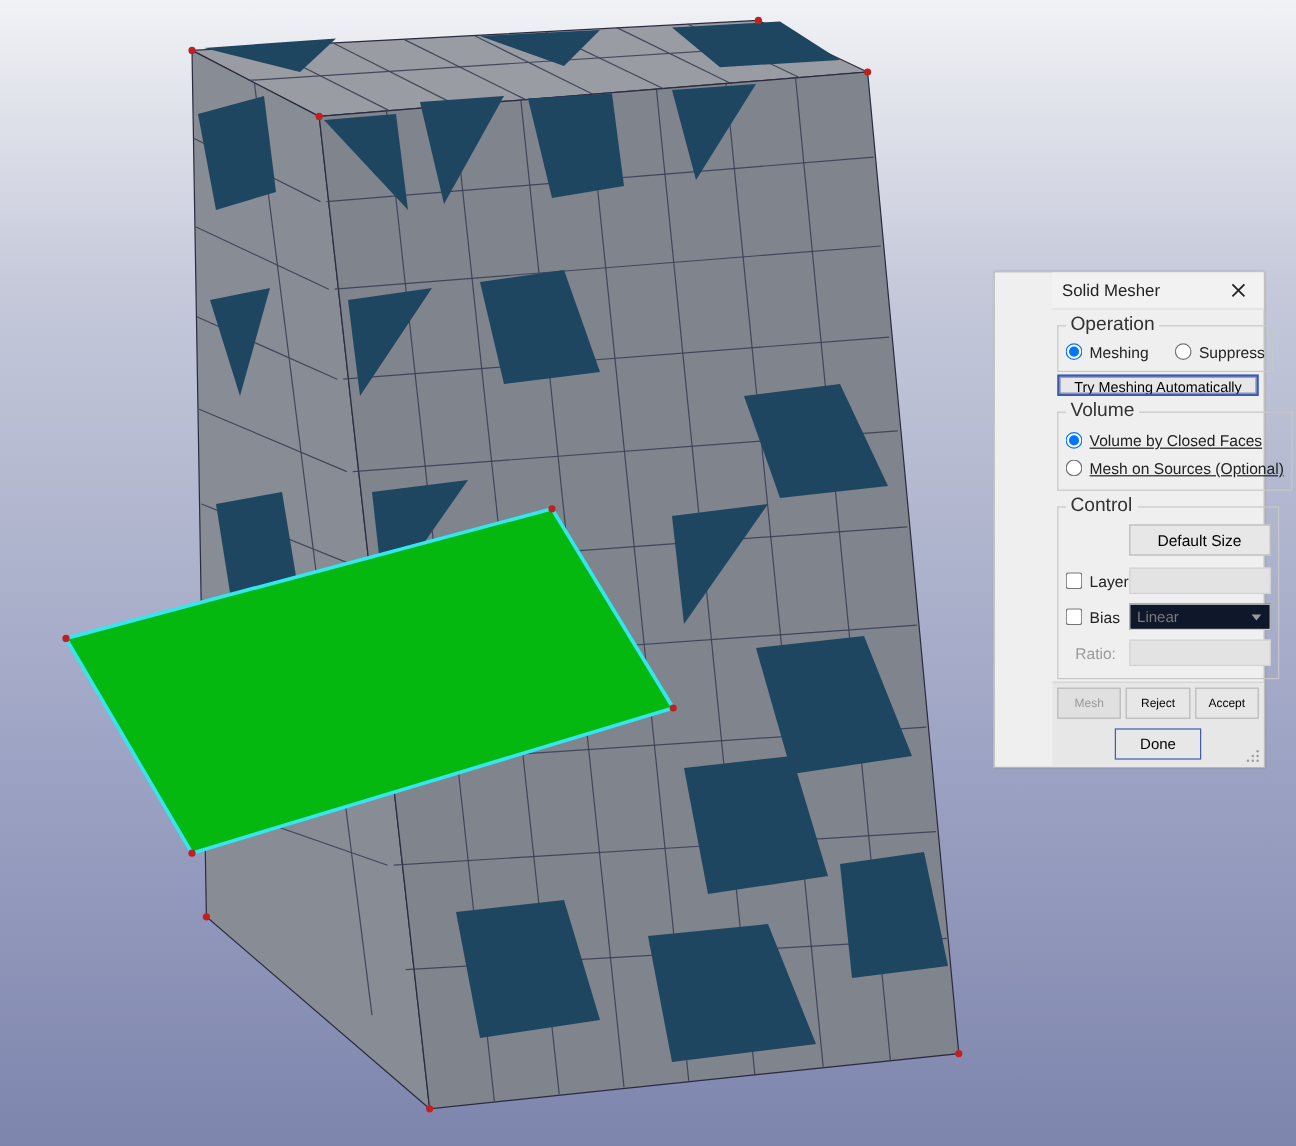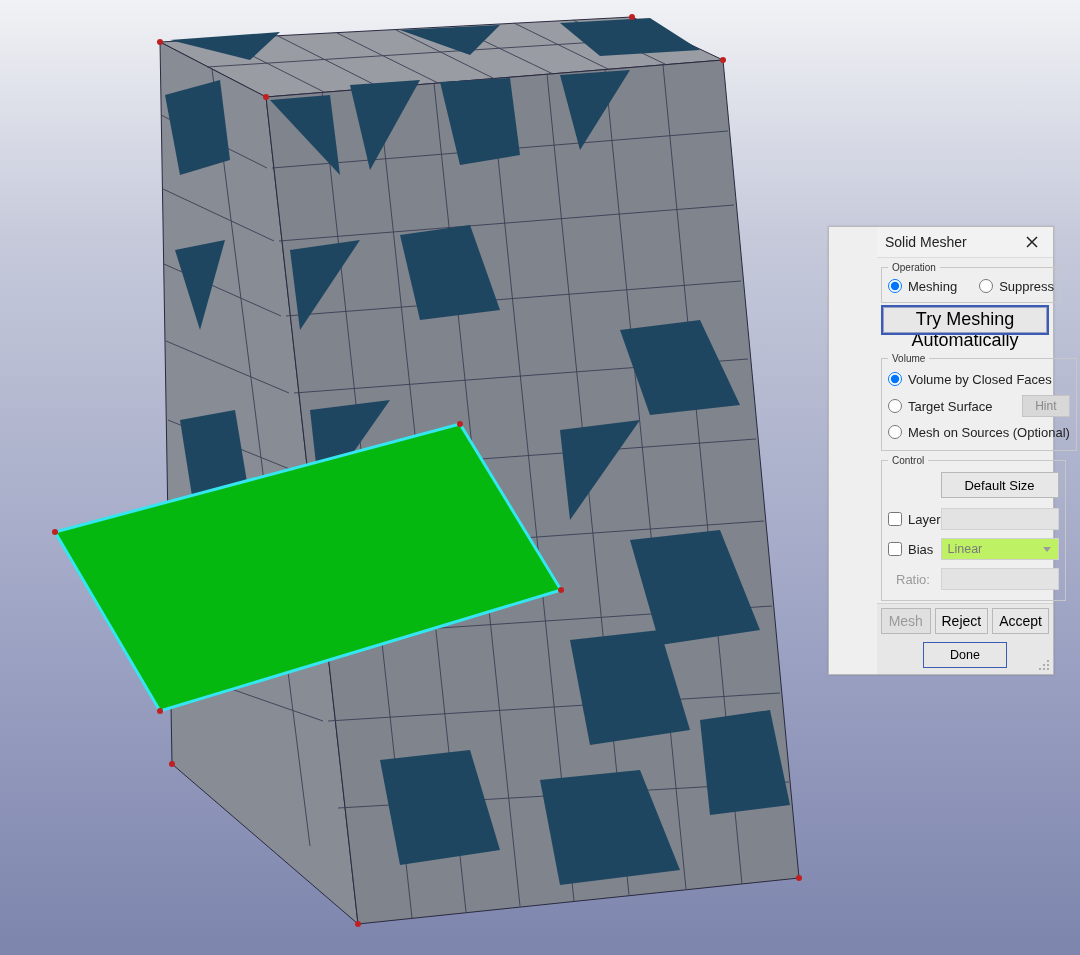--- a/index.html
+++ b/index.html
@@ -41,40 +41,41 @@
   .close-x svg { width:12px; height:12px; }
 
   fieldset.group {
     border: 1px solid #c7c7c7;
     margin: 4px 4px 2px 4px;
     padding: 4px 6px 6px 6px;
   }
   fieldset.group legend {
     padding: 0 4px;
     color: #333;
-    font-size: 10px;
+    font-size: 16px;
   }
   .radio-row { display:flex; align-items:center; gap:22px; padding:2px 0; }
   .radio-item, .check-item { display:flex; gap:6px; }
   .radio-item label, .check-item label { white-space: nowrap; }
 
   .auto-btn-wrap { padding: 2px 6px 0 6px; }
   .auto-btn {
-    width: 100%; height: 26px;
+    width: 100%; height: 14px;
     background: #e7e7e7;
     border: 1px solid #9aa0c0;
     outline: 2px solid #3b5bb5;
     outline-offset: 0;
-    font-size: 18px;
+    font-size: 12px;
     cursor: pointer;
   }
 
   .volume-row {
     display:flex; align-items:center; justify-content:space-between;
     padding: 4px 0;
+    text-decoration: underline;
   }
   .hint-btn {
     width: 48px; height: 22px;
     background: #d8d8d8;
     border: 1px solid #c4c4c4;
     color: #888;
     font-size: 12px;
   }
 
   .control-row {
@@ -102,21 +103,21 @@
   .chk-row { display:flex; align-items:center; justify-content:space-between; padding: 4px 0; }
   .chk-row .left { display:flex; align-items:center; gap:6px; }
   .chk-row .input-small {
     width: 118px; height: 22px;
     border: 1px solid #d2d2d2;
     background:#e3e3e3;
   }
   .select-dis {
     width: 118px; height: 22px;
     border:1px solid #cfcfcf;
-    background:#bef264;
+    background:#0f172a;
     color:#7a7a7a;
     padding: 0 18px 0 6px;
     position:relative;
     font-size:12.5px;
     display:flex; align-items:center;
   }
   .select-dis:after{
     content:""; position:absolute; right:7px; top:8px;
     border-left:4px solid transparent;
     border-right:4px solid transparent;
@@ -128,32 +129,32 @@
     display:flex; gap:4px;
     padding: 4px 4px;
     border-top:1px solid #d2d2d2;
     background:#e7e7e7;
   }
   .action-bar button {
     flex: 1;
     height: 26px;
     background: #e7e7e7;
     border: 1px solid #b8b8b8;
-    font-size: 14px;
+    font-size: 10px;
     cursor:pointer;
   }
   .action-bar button.disabled { color:#9a9a9a; background:#e0e0e0; }
   .done-row {
     display:flex; justify-content:center;
     padding: 4px 4px 6px 4px;
     background:#e7e7e7;
     position:relative;
   }
   .done-btn {
-    width: 84px; height: 26px;
+    width: 72px; height: 26px;
     background: #e7e7e7;
     border: 1px solid #3b5bb5;
     font-size:12.5px;
     cursor:pointer;
   }
   .size-grip {
     position:absolute; right:2px; bottom:2px; width:14px; height:14px;
   }
   .size-grip svg { width:100%; height:100%; }
 
@@ -292,27 +293,20 @@
     <legend>Volume</legend>
     <div class="volume-row">
       <div class="radio-item">
         <input type="radio" name="vol" checked="" style="">
         <label>Volume by Closed Faces</label>
       </div>
     </div>
     <div class="volume-row">
       <div class="radio-item">
         <input type="radio" name="vol" style="">
-        <label>Target Surface</label>
-      </div>
-      <button class="hint-btn" disabled="">Hint</button>
-    </div>
-    <div class="volume-row">
-      <div class="radio-item">
-        <input type="radio" name="vol" style="">
         <label>Mesh on Sources (Optional)</label>
       </div>
     </div>
   </fieldset>
 
   <fieldset class="group">
     <legend>Control</legend>
 
 
     <div class="btn-row">

